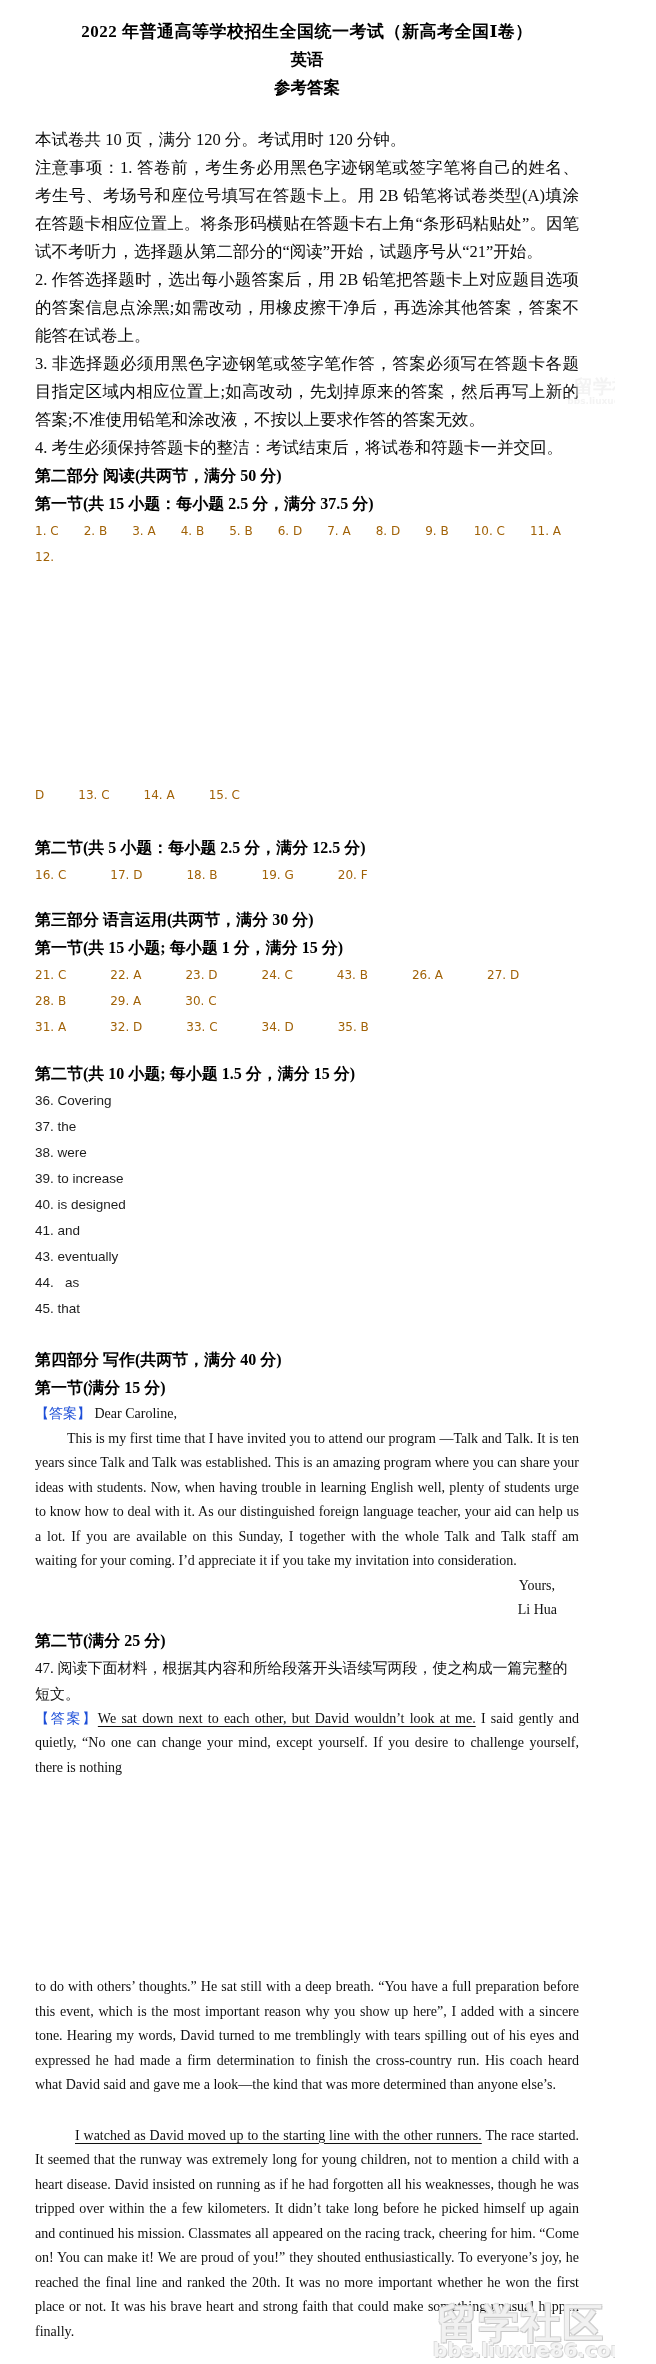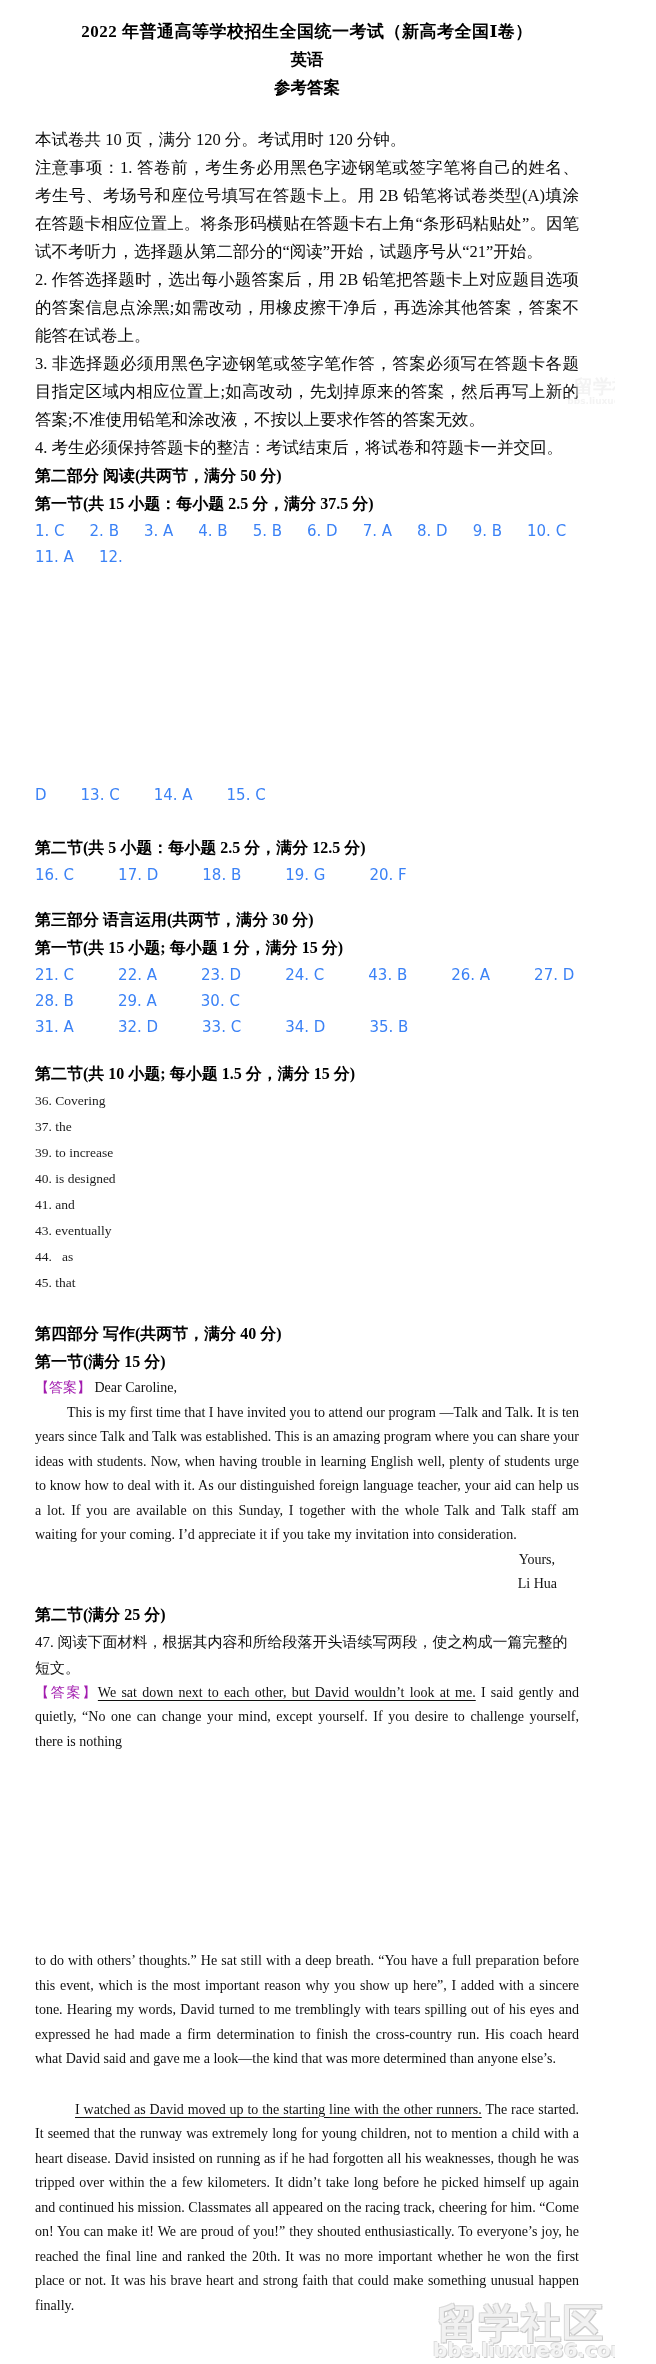--- a/index.html
+++ b/index.html
@@ -32,41 +32,41 @@
   .mt-s2  { margin-top:26px; }
   .mt-p3  { margin-top:18px; }
   .mt-s2b { margin-top:20px; }
   .mt-p4  { margin-top:24px; }
   .mt-s2c { margin-top:4px; }
 
   
   .ans-row {
     display:flex; flex-wrap:wrap; column-gap:25px;
     font-family:"DejaVu Sans","Liberation Sans",sans-serif;
-    font-size:15px; line-height:26px; color:#3b82f6;
+    font-size:12px; line-height:26px; color:#a16207;
   }
   .ans-row.wide { column-gap:44px; }
   .row-13-15 { margin-top:212px; column-gap:34px; }
 
   
   .fill-list {
-    font-family:Liberation Serif, serif;
+    font-family:Liberation Sans, sans-serif;
     font-size:13.5px; color:#1c1c1c;
   }
   .fill-list div { line-height:26px; white-space:pre; }
 
   
   .essay, .essay-line, .question-line {
     font-size:14px; line-height:24.5px; color:#101010;
   }
   .essay { text-align:justify; }
   .indent1 { text-indent:32px; }
   .indent2 { text-indent:40px; }
   .question-line { font-size:15px; line-height:26px; }
-  .answer-label { color:#a21caf; }
+  .answer-label { color:#1d4ed8; }
   .underlined { text-decoration:underline; text-underline-offset:3px; }
   .closing   { text-align:right; padding-right:24px; text-align-last:right; }
   .signature { text-align:right; padding-right:22px; text-align-last:right; }
   .pagebreak-gap { margin-top:195px; }
   .para2 { margin-top:26px; }
 
   
   .wm-mid {
     position:absolute; top:376px; left:566px; width:92px;
     text-align:center; opacity:0.45; pointer-events:none;
@@ -158,20 +158,21 @@
       <span>32. D</span>
       <span>33. C</span>
       <span>34. D</span>
       <span>35. B</span>
     </div>
 
   <h4 class="sec-heading mt-s2b">第二节(共 10 小题; 每小题 1.5 分，满分 15 分)</h4>
   <div class="fill-list">
       <div>36. Covering</div>
       <div>37. the</div>
+      <div>38. were</div>
       <div>39. to increase</div>
       <div>40. is designed</div>
       <div>41. and</div>
       <div>43. eventually</div>
       <div>44.   as</div>
       <div>45. that</div>
     </div>
 
   <h3 class="part-heading mt-p4">第四部分  写作(共两节，满分 40 分)</h3>
   <h4 class="sec-heading">第一节(满分 15 分)</h4>

